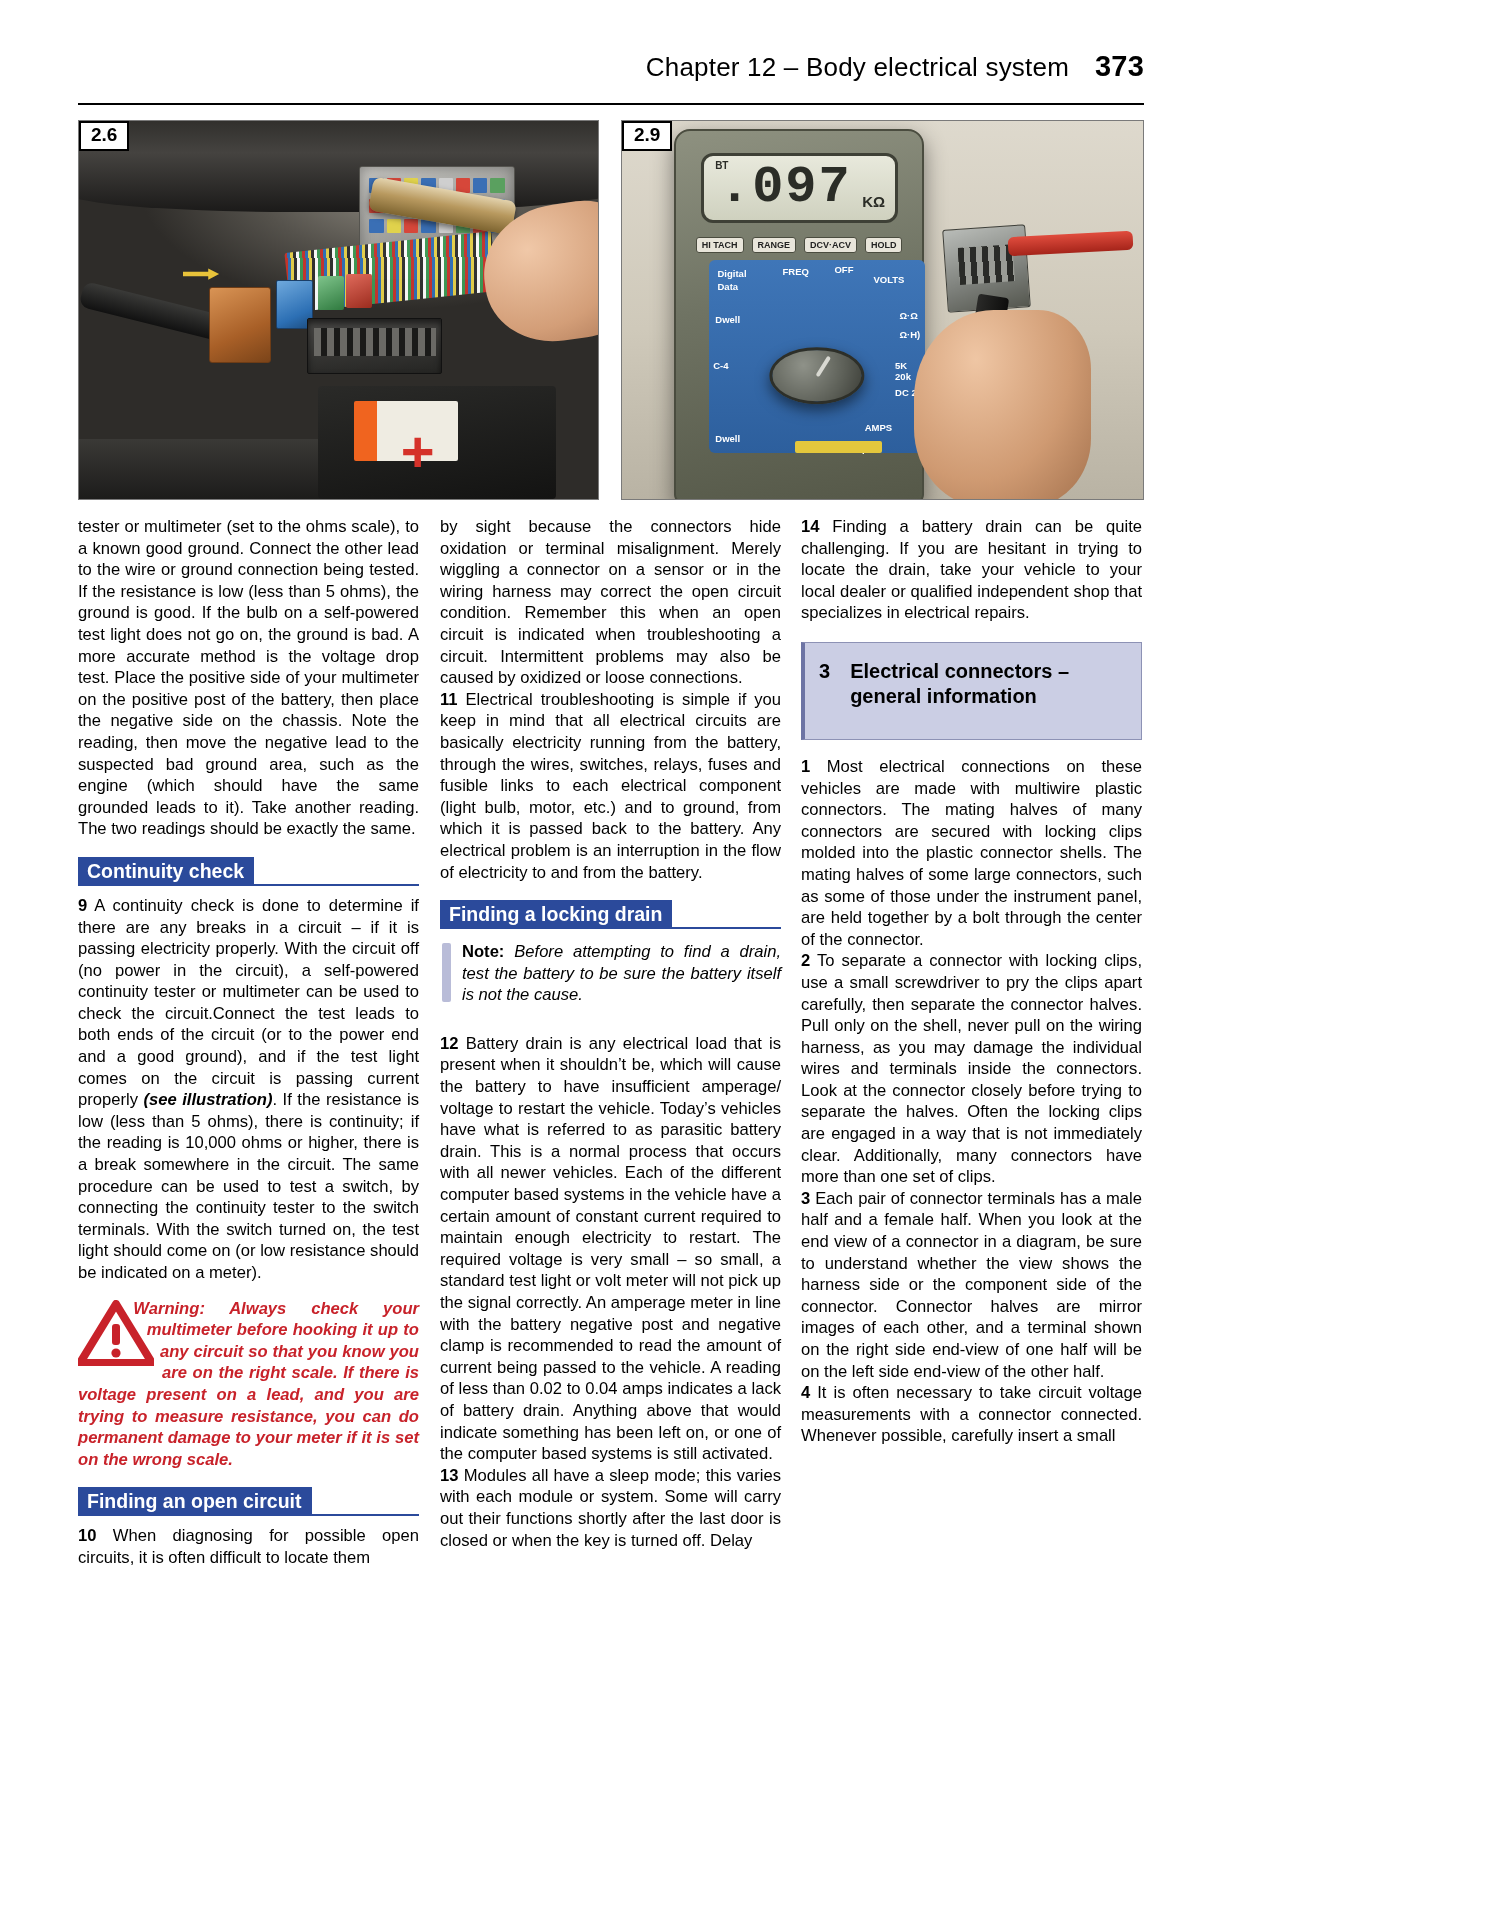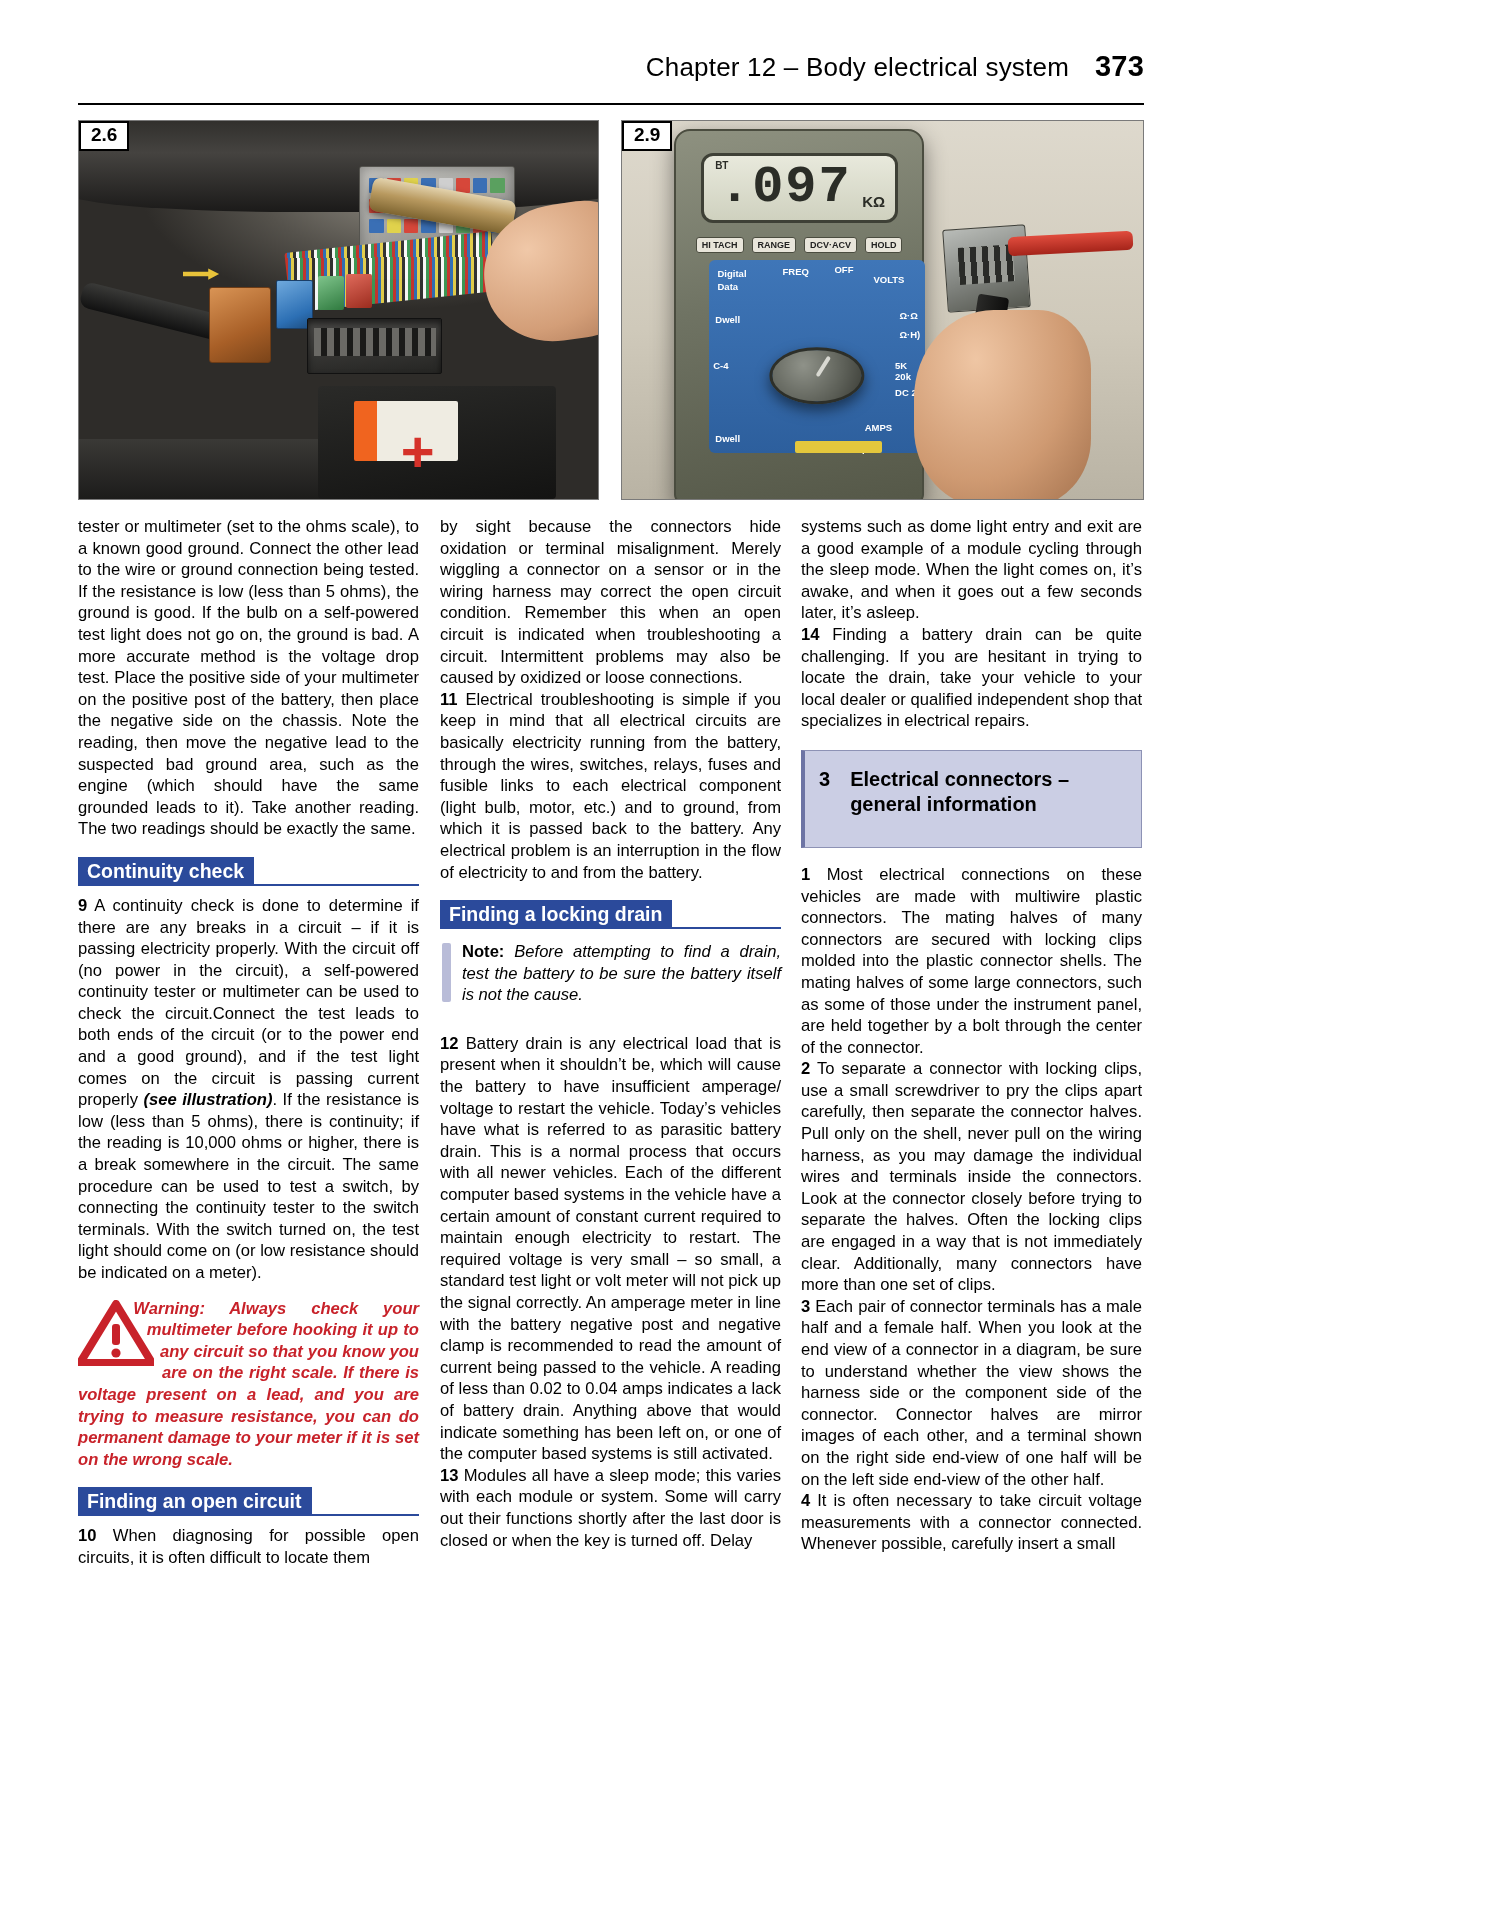--- a/index.html
+++ b/index.html
@@ -385,21 +385,20 @@
     <p><span class="note-kw">Note:</span><span> Before attempting to find a drain, test the battery to be sure the battery itself is not the cause.</span></p>
   </div>
 
   <p class="body"><span class="num">12</span><span> Battery drain is any electrical load that is present when it shouldn’t be, which will cause the battery to have insufficient amperage/ voltage to restart the vehicle. Today’s vehicles have what is referred to as parasitic battery drain. This is a normal process that occurs with all newer vehicles. Each of the different computer based systems in the vehicle have a certain amount of constant current required to maintain enough electricity to restart. The required voltage is very small – so small, a standard test light or volt meter will not pick up the signal correctly. An amperage meter in line with the battery negative post and negative clamp is recommended to read the amount of current being passed to the vehicle. A reading of less than 0.02 to 0.04 amps indicates a lack of battery drain. Anything above that would indicate something has been left on, or one of the computer based systems is still activated.</span></p>
 
   <p class="body"><span class="num">13</span><span> Modules all have a sleep mode; this varies with each module or system. Some will carry out their functions shortly after the last door is closed or when the key is turned off. Delay</span></p>
 </div>
 
 <div class="col col3">
 
-  <p class="body">systems such as dome light entry and exit are a good example of a module cycling through the sleep mode. When the light comes on, it’s awake, and when it goes out a few seconds later, it’s asleep.</p>
 
   <p class="body"><span class="num">14</span><span> Finding a battery drain can be quite challenging. If you are hesitant in trying to locate the drain, take your vehicle to your local dealer or qualified independent shop that specializes in electrical repairs.</span></p>
 
   <div class="section-box">
     <div class="sb-row">
       <span class="sb-num">3</span>
       <span class="sb-title"><span>Electrical connectors –</span><br><span>general information</span></span>
     </div>
   </div>
 

